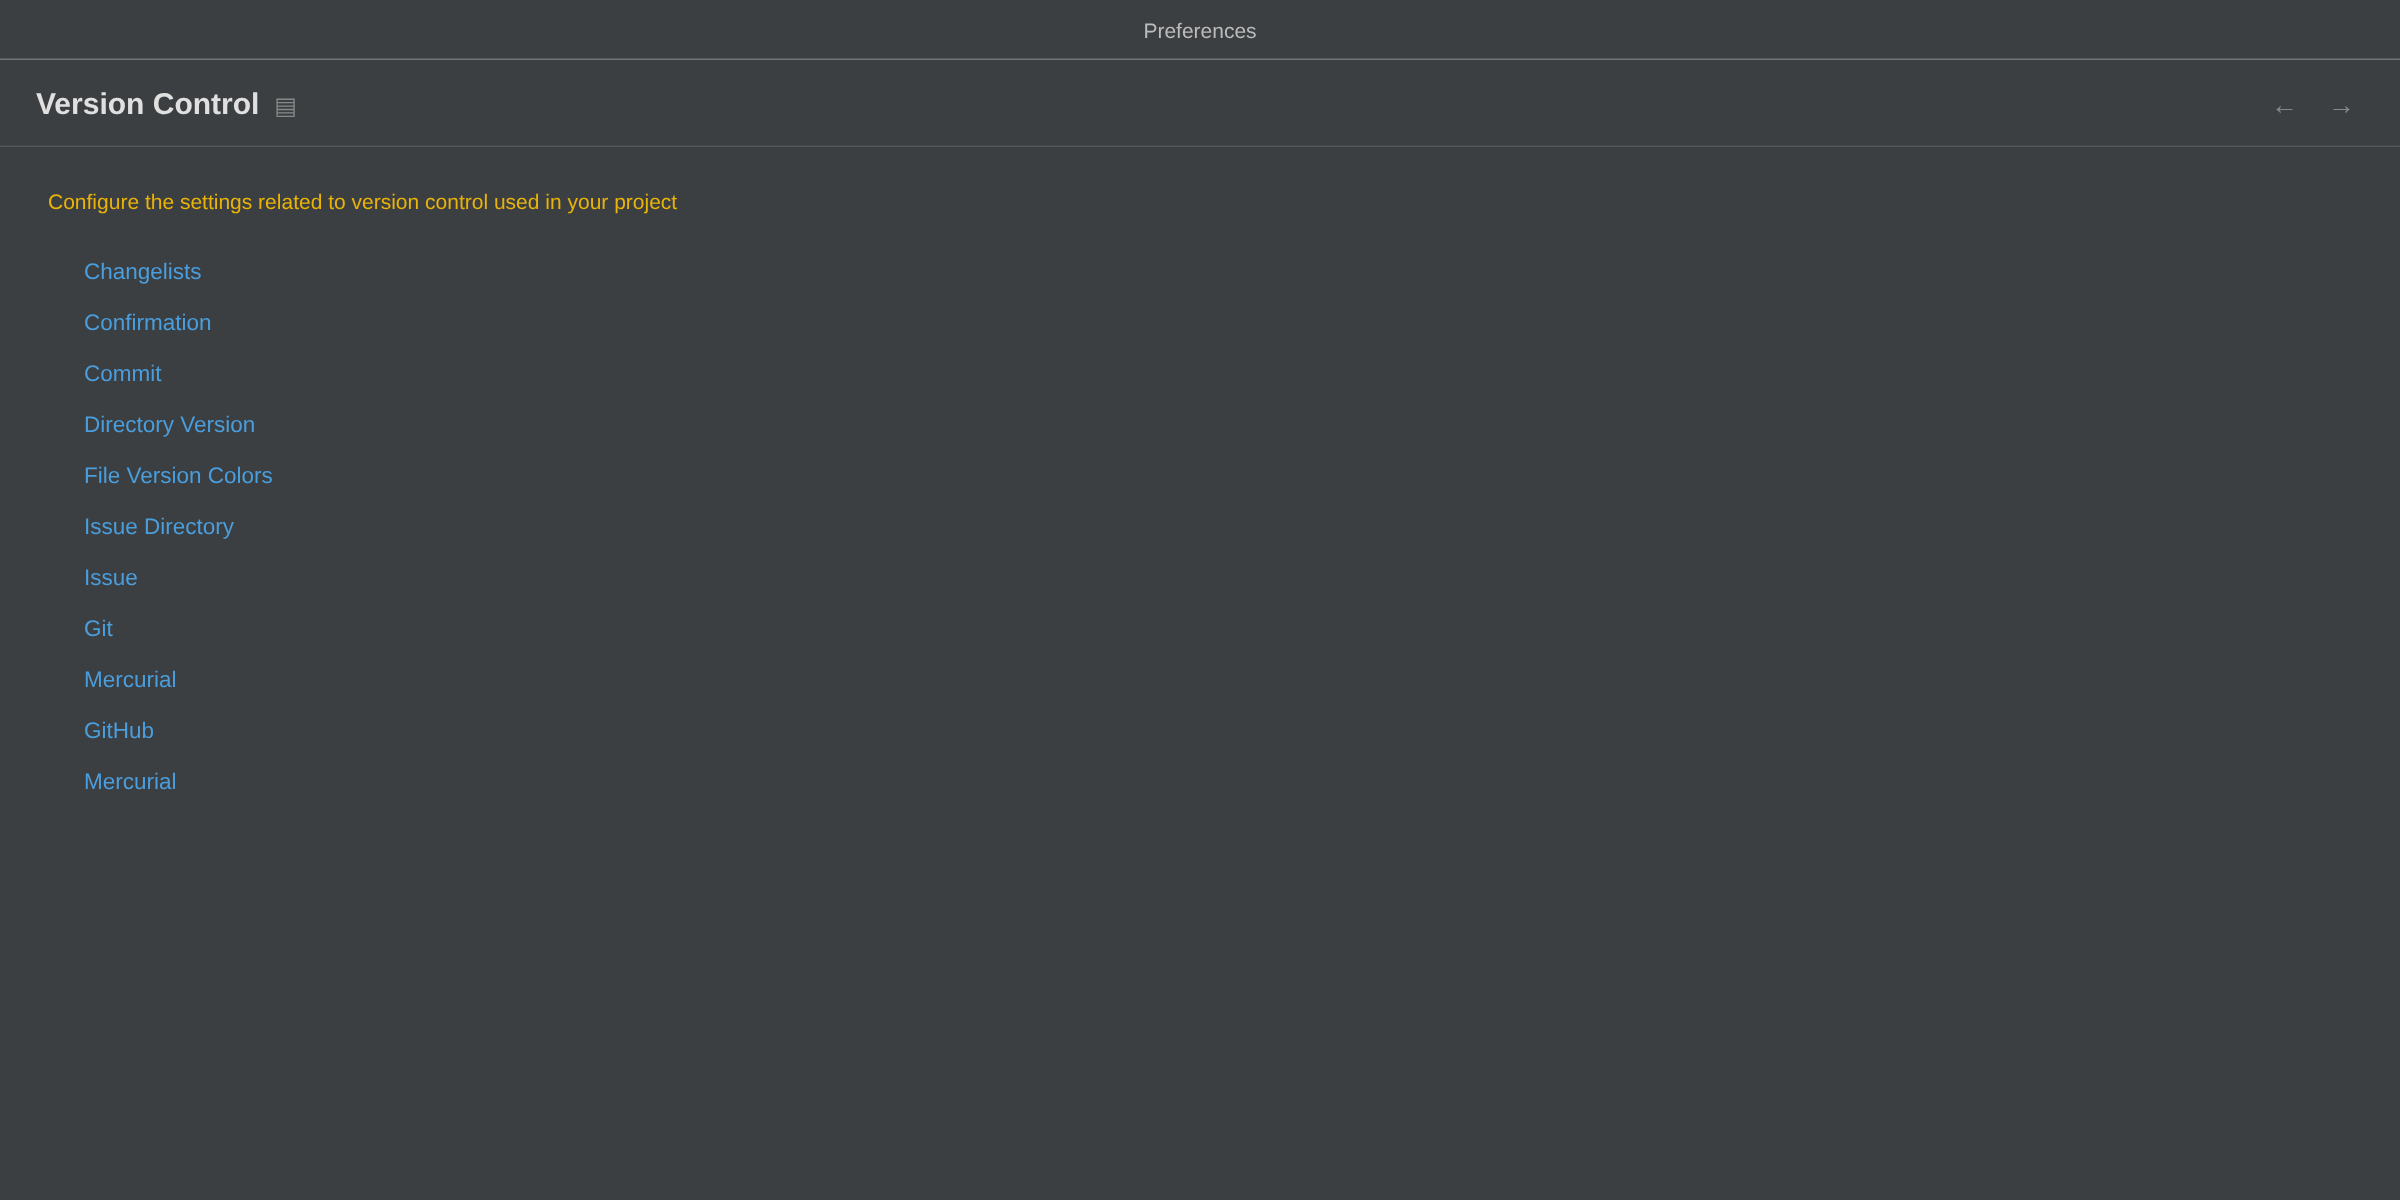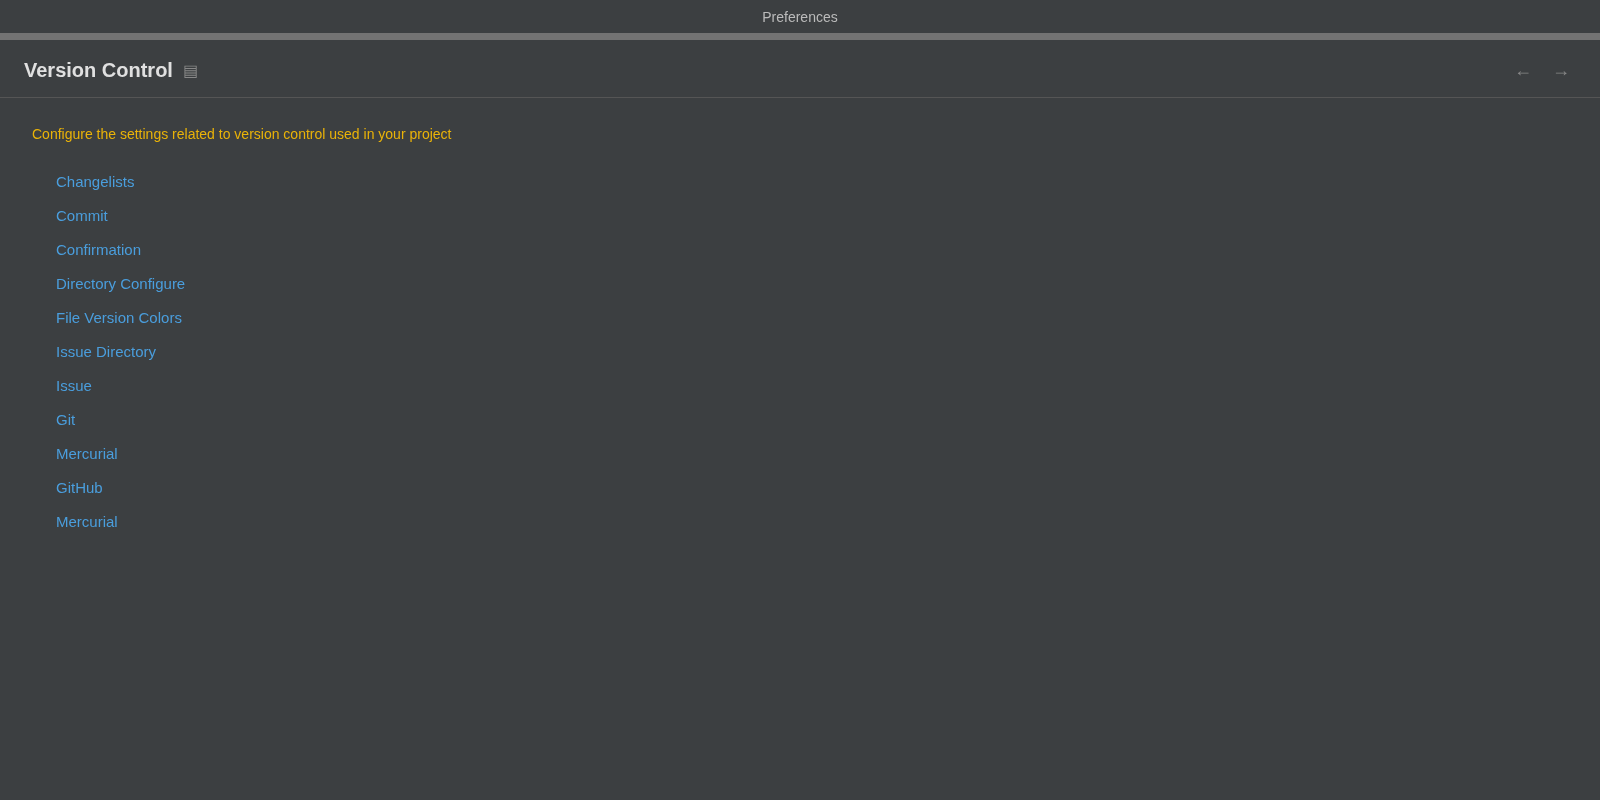--- a/index.html
+++ b/index.html
@@ -17,21 +17,21 @@
       overflow: hidden;
     }
 
     .title-bar {
       width: 100%;
       height: 40px;
       background-color: #3c3f41;
       display: flex;
       align-items: center;
       justify-content: center;
-      border-bottom: 7px solid #737373;
+      border-bottom: 1px solid #737373;
     }
 
     .title-bar-text {
       font-size: 14px;
       color: #bbbbbb;
       font-weight: 400;
     }
 
     .header-bar {
       display: flex;
@@ -117,23 +117,23 @@
   <div class="nav-buttons">
     <button class="nav-btn">←</button>
     <button class="nav-btn">→</button>
   </div>
 </div>
 
 <div class="content-area">
   <p class="description">Configure the settings related to version control used in your project</p>
   <ul class="nav-list" id="nav-list">
   <li><a href="#">Changelists</a></li>
+      <li><a href="#">Confirmation</a></li>
       <li><a href="#">Commit</a></li>
-      <li><a href="#">Confirmation</a></li>
-      <li><a href="#">Directory Configure</a></li>
+      <li><a href="#">Directory Version</a></li>
       <li><a href="#">File Version Colors</a></li>
       <li><a href="#">Issue Directory</a></li>
       <li><a href="#">Issue</a></li>
       <li><a href="#">Git</a></li>
       <li><a href="#">Mercurial</a></li>
       <li><a href="#">GitHub</a></li>
       <li><a href="#">Mercurial</a></li>
     </ul>
 </div>
 

